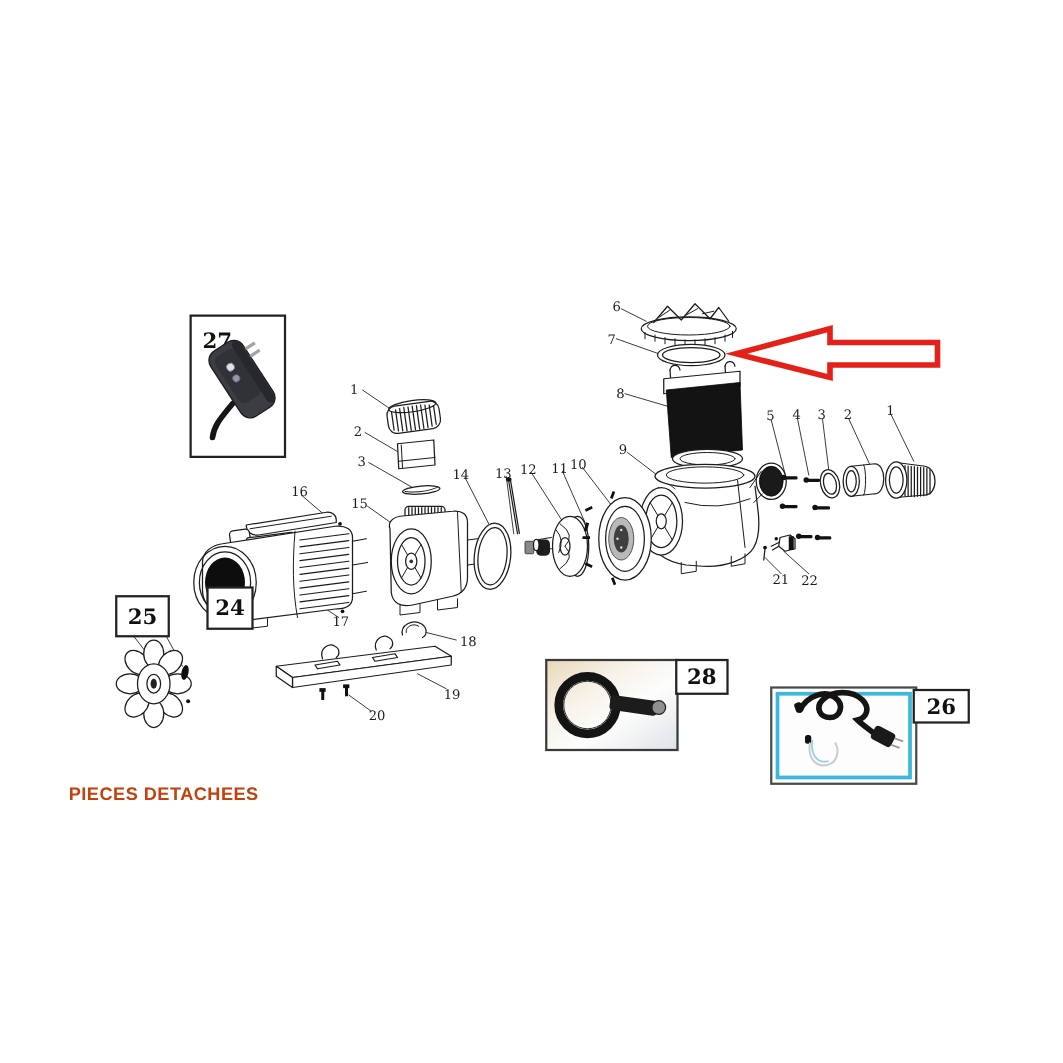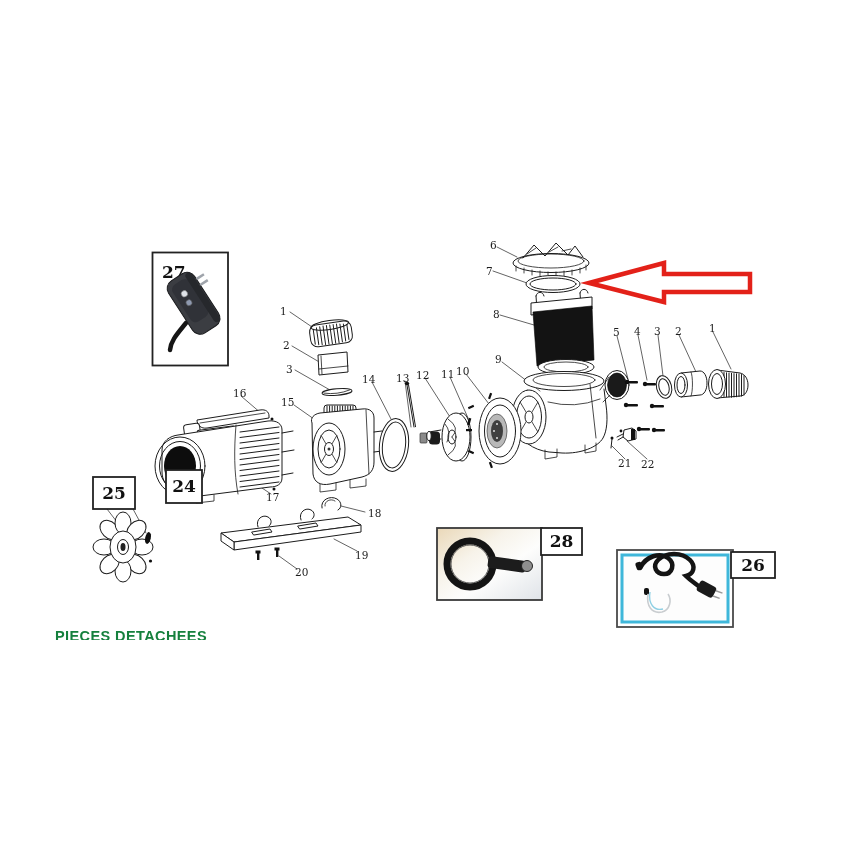--- a/index.html
+++ b/index.html
@@ -10,21 +10,21 @@
   .ln{fill:none;stroke:#1c1c1c;stroke-width:1;stroke-linecap:round;stroke-linejoin:round;}
   .fw{fill:#ffffff;stroke:#1c1c1c;stroke-width:1;stroke-linejoin:round;}
   .fb{fill:#131313;stroke:#000000;stroke-width:0.6;}
   .thin{stroke-width:0.8;}
   .lead{fill:none;stroke:#3c3c3c;stroke-width:0.8;stroke-linecap:round;}
   .plabel{font-family:"DejaVu Serif",serif;font-size:10.5px;fill:#1c1c1c;}
   .clabel{font-family:"DejaVu Serif",serif;font-size:17px;font-weight:bold;fill:#111111;}
   .boxrect{fill:#ffffff;stroke:#222222;stroke-width:1.8;}
   .footer{position:absolute;left:55px;top:629px;width:220px;height:11px;overflow:hidden;
           font-family:"Liberation Sans",sans-serif;font-weight:bold;font-size:14.5px;
-          line-height:14px;color:#15803d;letter-spacing:0.4px;}
+          line-height:14px;color:#c2410c;letter-spacing:0.4px;}
 </style>
 </head>
 <body>
 
 <div class="page">
 
 <svg width="850" height="850" viewBox="0 0 850 850">
   <defs>
     <linearGradient id="g28" x1="0" y1="0" x2="1" y2="1">
       <stop offset="0" stop-color="#ead8b8"></stop>

